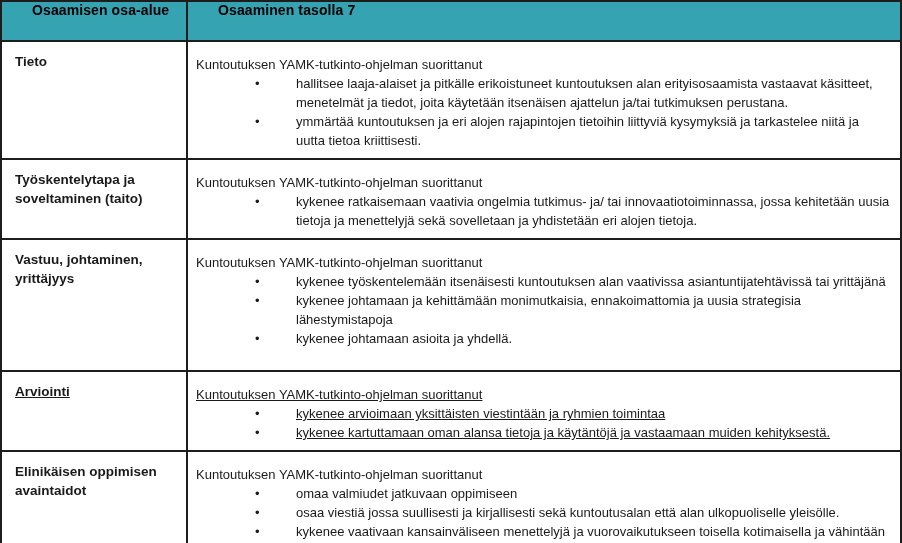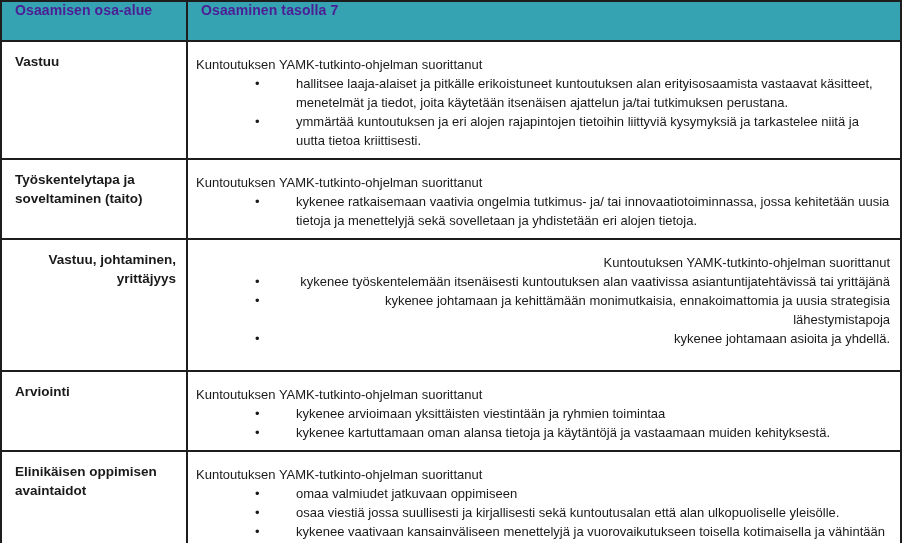--- a/index.html
+++ b/index.html
@@ -20,25 +20,25 @@
   table.competency th,
   table.competency td {
     border: 2px solid #1d1d1d;
     vertical-align: top;
     text-align: left;
   }
 
   
   thead th {
     background: #35a3b2;
-    color: #4c1d95;
+    color: #000000;
     font-size: 14px;
     font-weight: bold;
     height: 40px;
-    padding: 0 10px 0 13px;
+    padding: 0 10px 0 30px;
     vertical-align: middle;
     letter-spacing: 0.1px;
   }
 
   
   td.area {
     font-weight: bold;
     font-size: 13.5px;
     line-height: 19px;
     padding: 10px 10px 8px 13px;
@@ -65,43 +65,43 @@
   }
   td.desc li .marker {
     position: absolute;
     left: -41px;
     top: 0;
   }
 
   
   tr.row-0 td { height: 110px; }
   tr.row-1 td { height: 73px;  }
-  tr.row-2 td { height: 132px; text-align: right; }
-  tr.row-3 td { height: 73px;  }
+  tr.row-2 td { height: 132px; }
+  tr.row-3 td { height: 73px; text-decoration: underline;  }
   tr.row-4 td { height: 106px; }
 </style>
 </head>
 <body>
 
 <div class="page">
   <table class="competency">
     <colgroup>
       <col class="c-area">
       <col class="c-desc">
     </colgroup>
     <thead>
       <tr>
         <th>Osaamisen osa-alue</th>
         <th>Osaaminen tasolla 7</th>
       </tr>
     </thead>
     <tbody>
 
       <tr class="row-0">
-        <td class="area">Vastuu</td>
+        <td class="area">Tieto</td>
         <td class="desc">
           <div class="intro">Kuntoutuksen YAMK-tutkinto-ohjelman suorittanut</div>
           <ul>
             <li><span class="marker">•</span><span>hallitsee laaja-alaiset ja pitkälle erikoistuneet kuntoutuksen alan erityisosaamista vastaavat käsitteet, menetelmät ja tiedot, joita käytetään itsenäisen ajattelun ja/tai tutkimuksen perustana.</span></li>
             <li><span class="marker">•</span><span>ymmärtää kuntoutuksen ja eri alojen rajapintojen tietoihin liittyviä kysymyksiä ja tarkastelee niitä ja uutta tietoa kriittisesti.</span></li>
           </ul>
         </td>
       </tr>
 
       <tr class="row-1">

